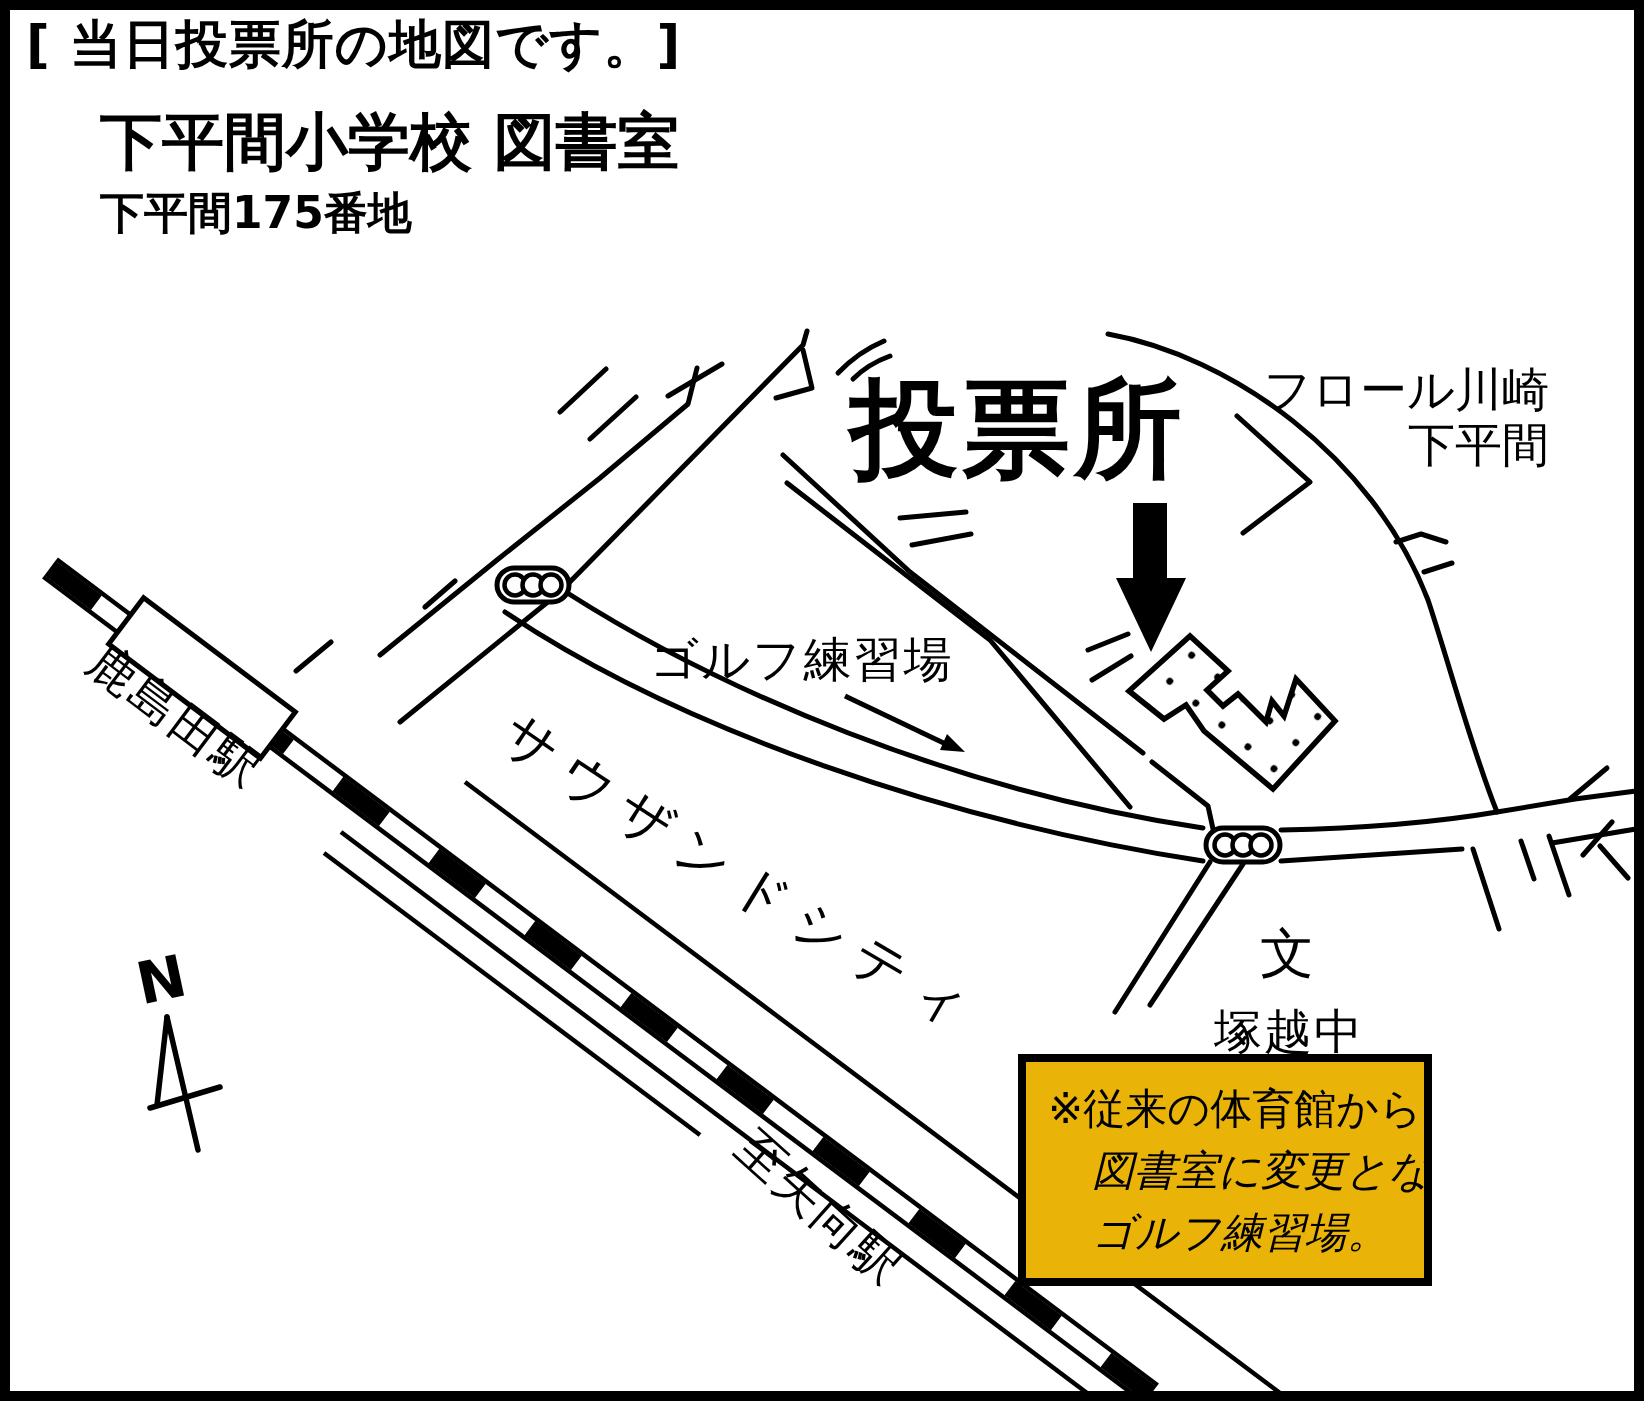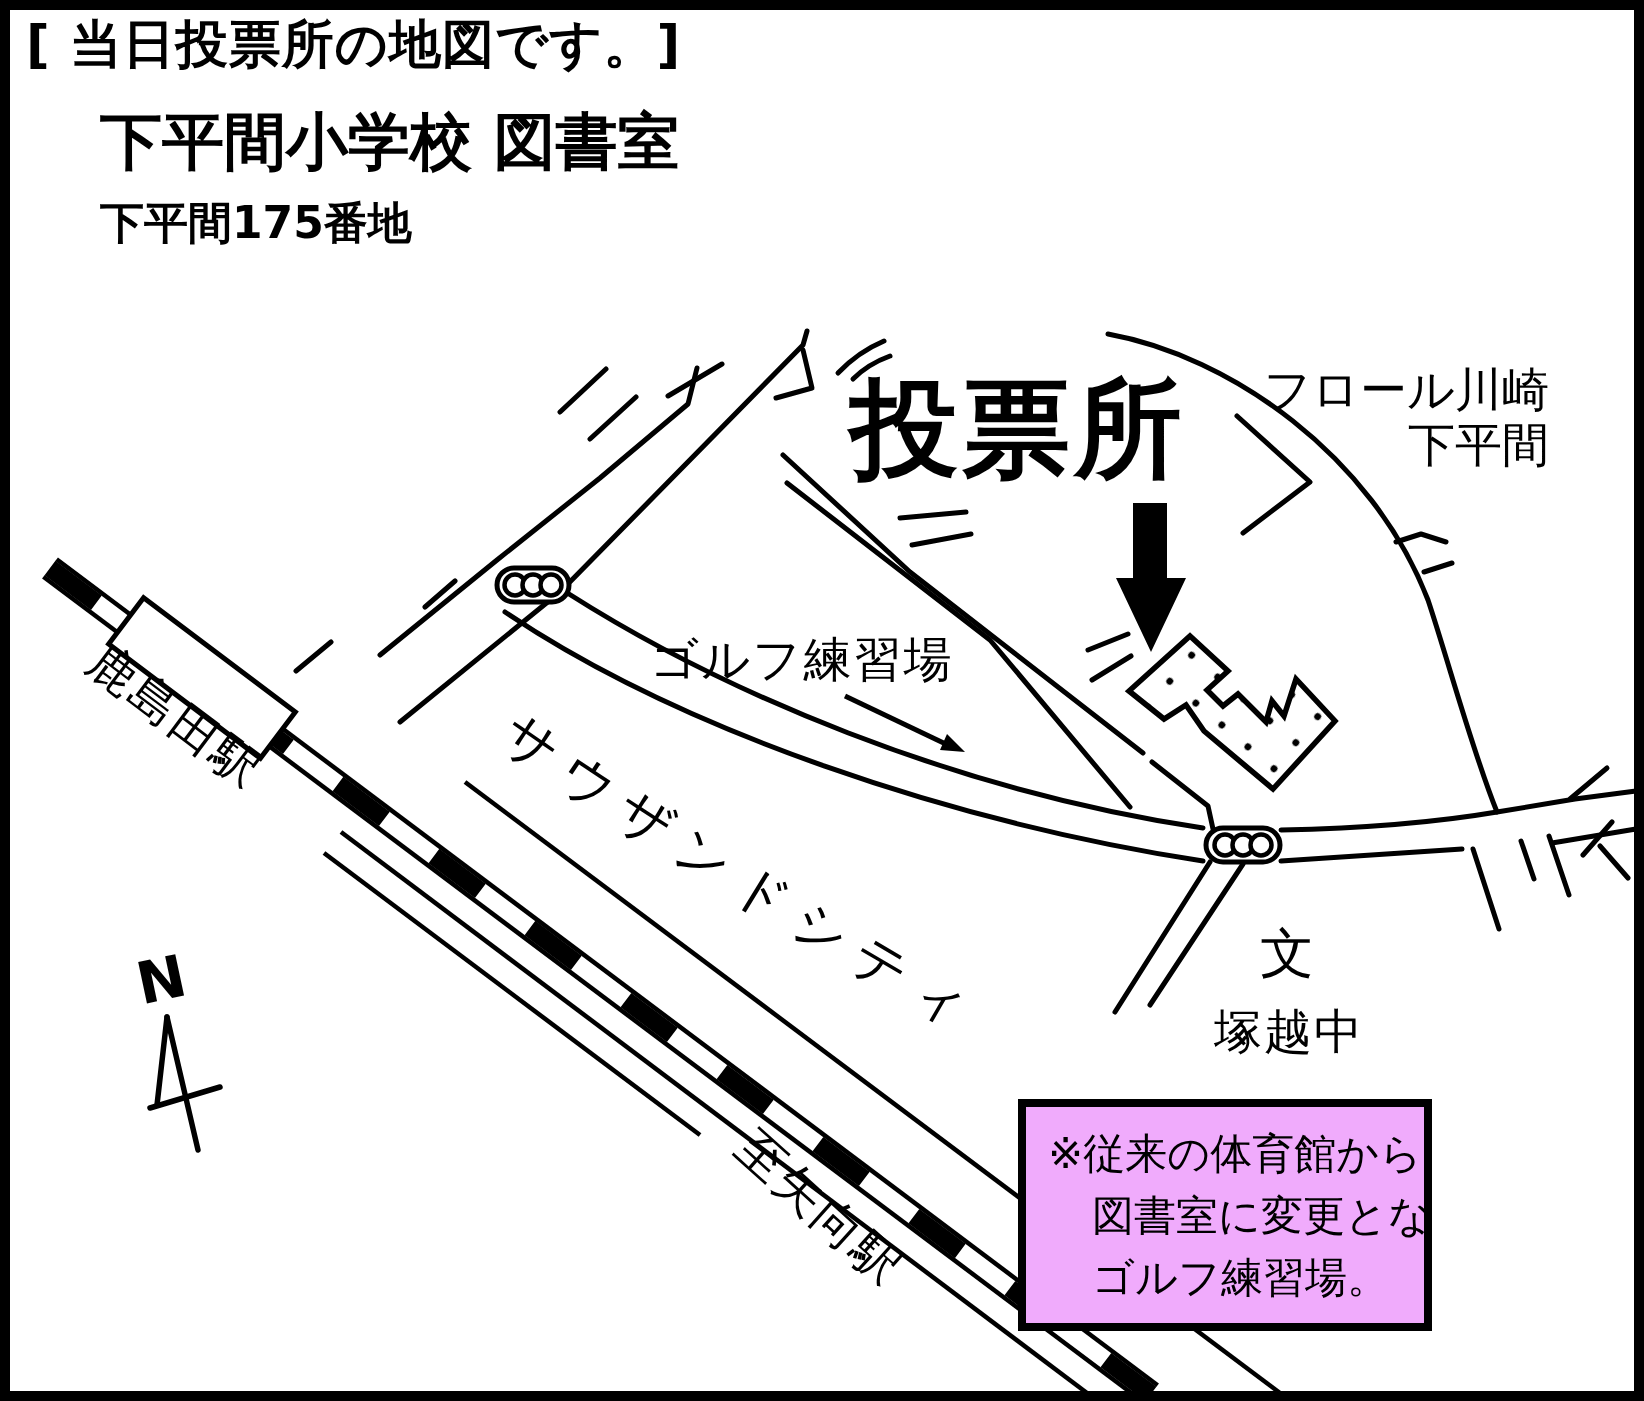--- a/index.html
+++ b/index.html
@@ -4,29 +4,29 @@
 <style>
   html,body { margin:0; padding:0; background:#888; }
   .canvas {
     position:relative; width:1644px; height:1401px; background:#fff;
     font-family:"DejaVu Sans", sans-serif; color:#000; overflow:hidden;
   }
   .frame { position:absolute; inset:0; border:10px solid #000; pointer-events:none; }
   .title-block { position:absolute; left:26px; top:10px; font-weight:700; }
   .title-l1 { font-size:52px; letter-spacing:1px; white-space:nowrap; }
   .title-l2 { font-size:62px; margin-left:74px; margin-top:20px; white-space:nowrap; }
-  .title-l3 { font-size:44px; margin-left:74px; margin-top:10px; white-space:nowrap; }
+  .title-l3 { font-size:44px; margin-left:74px; margin-top:0; white-space:nowrap; }
   svg.map { position:absolute; left:0; top:0; }
   svg text { font-family:"DejaVu Sans", sans-serif; fill:#000; }
   .note-box {
-    position:absolute; left:1018px; top:1099px; width:362px;
-    border:8px solid #000; background:#f0abfc; padding:16px 14px 14px 22px;
+    position:absolute; left:1018px; top:1054px; width:362px;
+    border:8px solid #000; background:#eab308; padding:16px 14px 14px 22px;
     font-size:42px; line-height:62px; white-space:nowrap;
   }
-  .note-line.indent { padding-left:44px; }
+  .note-line.indent { padding-left:44px;font-style:italic; }
 </style>
 </head>
 <body>
 
 <div class="canvas">
 
   <svg class="map" width="1644" height="1401" viewBox="0 0 1644 1401">
     <defs>
       <pattern id="dots" width="34" height="34" patternUnits="userSpaceOnUse" patternTransform="rotate(40)">
         <rect width="34" height="34" fill="#fff"></rect>

